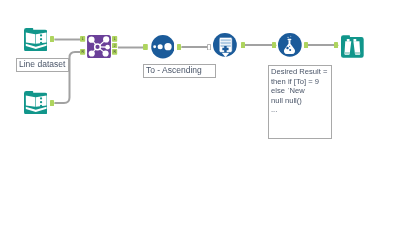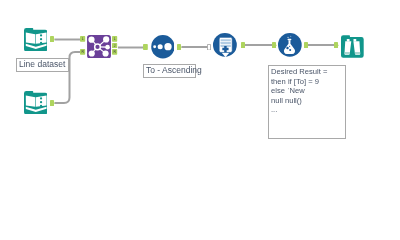--- a/index.html
+++ b/index.html
@@ -218,25 +218,25 @@
   <div class="anc" style="left:334px;top:41.5px;">
     <svg width="4.8" height="6.4" viewBox="0 0 24 32">
         <path d="M0 4 A4 4 0 0 1 4 0 H16 A4 4 0 0 1 20 4 V12.5 L24 16 L20 19.5 V28 A4 4 0 0 1 16 32 H4 A4 4 0 0 1 0 28 Z" fill="#aed45e"></path>
       </svg>
   </div>
 
   <div class="lbl lbl1" style="left:16px;top:58px;width:53px;height:14px;">
     <span>Line dataset</span>
   </div>
 
-  <div class="lbl lbl1" style="left:143px;top:64px;width:53px;height:14px;">
+  <div class="lbl lbl1" style="left:143px;top:64px;width:73px;height:14px;">
     <span>To - Ascending</span>
   </div>
 
-  <div class="lbl fx" style="left:268px;top:65px;width:78px;height:74px;">
+  <div class="lbl fx" style="left:268px;top:65px;width:64px;height:74px;">
     <div>Desired Result =</div>
     <div>then if [To] = 9</div>
     <div>else ˈNew</div>
     <div>null null()</div>
     <div>...</div>
   </div>
 
 </div>
 
 </body></html>

